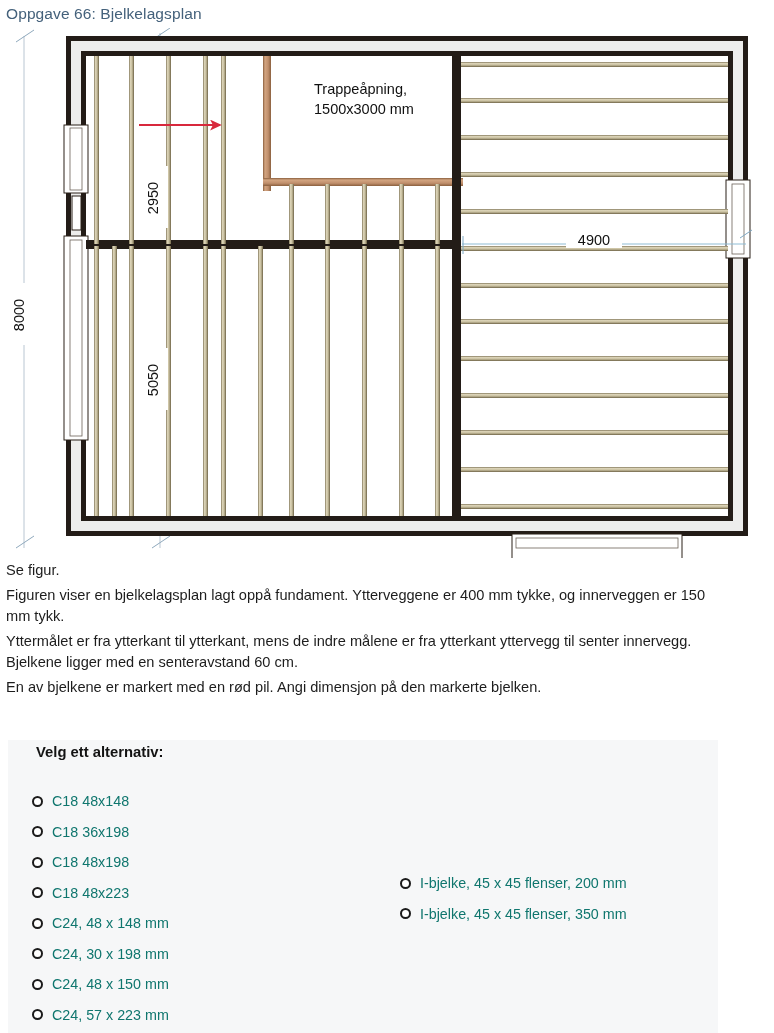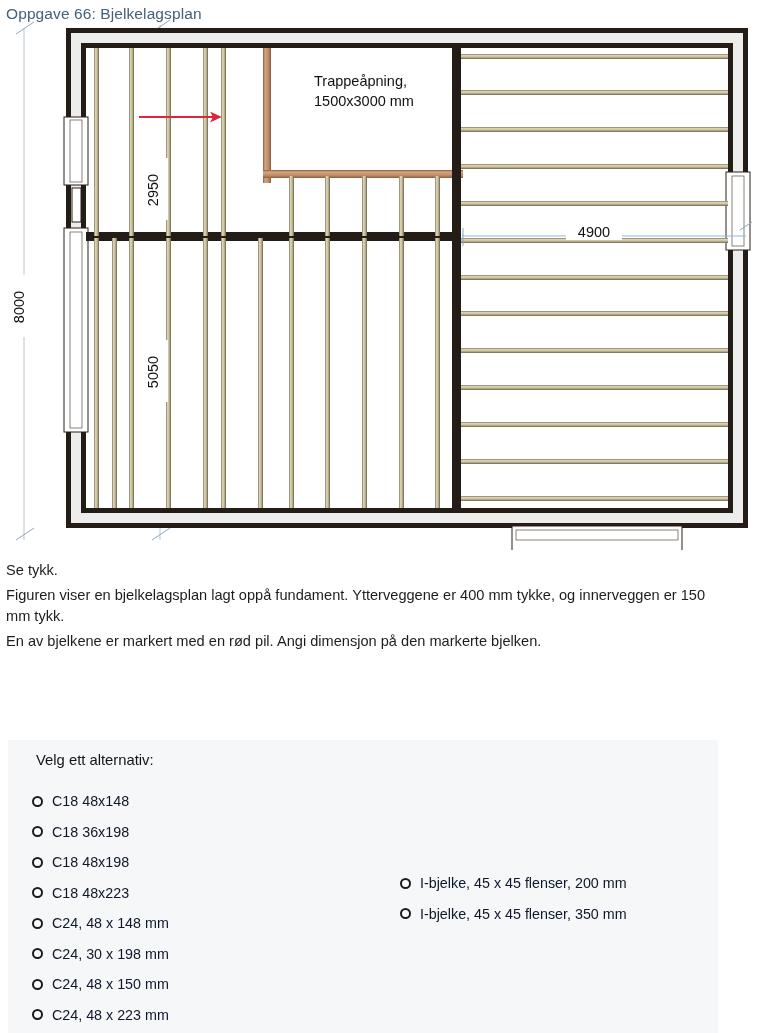--- a/index.html
+++ b/index.html
@@ -15,49 +15,49 @@
 
   .page-title{
     position:absolute;left:6px;top:5px;
     font-size:15.5px;
     color:#44617b;
     letter-spacing:.1px;
     white-space:nowrap;
   }
 
   
-  .figure{position:absolute;left:0;top:20px;width:646px;height:530px;text-decoration:underline;}
+  .figure{position:absolute;left:0;top:28px;width:646px;height:530px;text-decoration:underline;}
   .figure svg{display:block;}
 
   
   .body-text{position:absolute;left:6px;top:560px;width:700px;}
   .body-text p{
     margin:0 0 3px 0;
     font-size:14.6px;
     line-height:21.5px;
     color:#1d1d1d;
   }
 
   
   .answer-box{
     position:absolute;left:8px;top:740px;width:710px;height:293px;
     background:#f6f7f8;
   }
   .answer-title{
-    position:absolute;left:28px;top:12px;
-    font-size:14.8px;font-weight:normal;color:#131313;
+    position:absolute;left:28px;top:4px;
+    font-size:14.8px;font-weight:bold;color:#131313;
   }
   .opt-col{position:absolute;}
   .opt-col-left{left:24px;top:46px;}
   .opt-col-right{left:392px;top:128px;}
   .option{
     display:flex;align-items:center;
     height:30.5px;
     font-size:14.3px;
-    color:#0f172a;
+    color:#0f766e;
     white-space:nowrap;
   }
   .radio{
     width:11px;height:11px;
     border:2.1px solid #1b1b1b;
     border-radius:50%;
     margin-right:9px;
     flex:none;
     background:#ffffff;
     box-sizing:border-box;
@@ -232,22 +232,23 @@
         <text x="158" y="170" transform="rotate(-90 158 170)" text-anchor="middle" font-family="Liberation Sans, sans-serif" font-size="14.5" fill="#111111">2950</text>
       </g>
       <g>
         <rect x="148" y="320" width="20" height="62" fill="#ffffff"></rect>
         <text x="158" y="352" transform="rotate(-90 158 352)" text-anchor="middle" font-family="Liberation Sans, sans-serif" font-size="14.5" fill="#111111">5050</text>
       </g>
     </svg>
   </div>
 
   <div class="body-text">
-    <p>Se tykk.</p>
+    <p>Se figur.</p>
     <p>Figuren viser en bjelkelagsplan lagt oppå fundament. Ytterveggene er 400 mm tykke, og innerveggen er 150 mm tykk.</p>
+    <p>Yttermålet er fra ytterkant til ytterkant, mens de indre målene er fra ytterkant yttervegg til senter innervegg. Bjelkene ligger med en senteravstand 60 cm.</p>
     <p>En av bjelkene er markert med en rød pil. Angi dimensjon på den markerte bjelken.</p>
   </div>
 
   <div class="answer-box">
     <div class="answer-title">Velg ett alternativ:</div>
 
     <div class="opt-col opt-col-left">
       <label class="option">
         <span class="radio"></span>
         <span>C18 48x148</span>
@@ -271,21 +272,21 @@
       <label class="option">
         <span class="radio"></span>
         <span>C24, 30 x 198 mm</span>
       </label>
       <label class="option">
         <span class="radio"></span>
         <span>C24, 48 x 150 mm</span>
       </label>
       <label class="option">
         <span class="radio"></span>
-        <span>C24, 48 x 223 mm</span>
+        <span>C24, 57 x 223 mm</span>
       </label>
     </div>
 
     <div class="opt-col opt-col-right">
       <label class="option">
         <span class="radio"></span>
         <span>I-bjelke, 45 x 45 flenser, 200 mm</span>
       </label>
       <label class="option">
         <span class="radio"></span>

